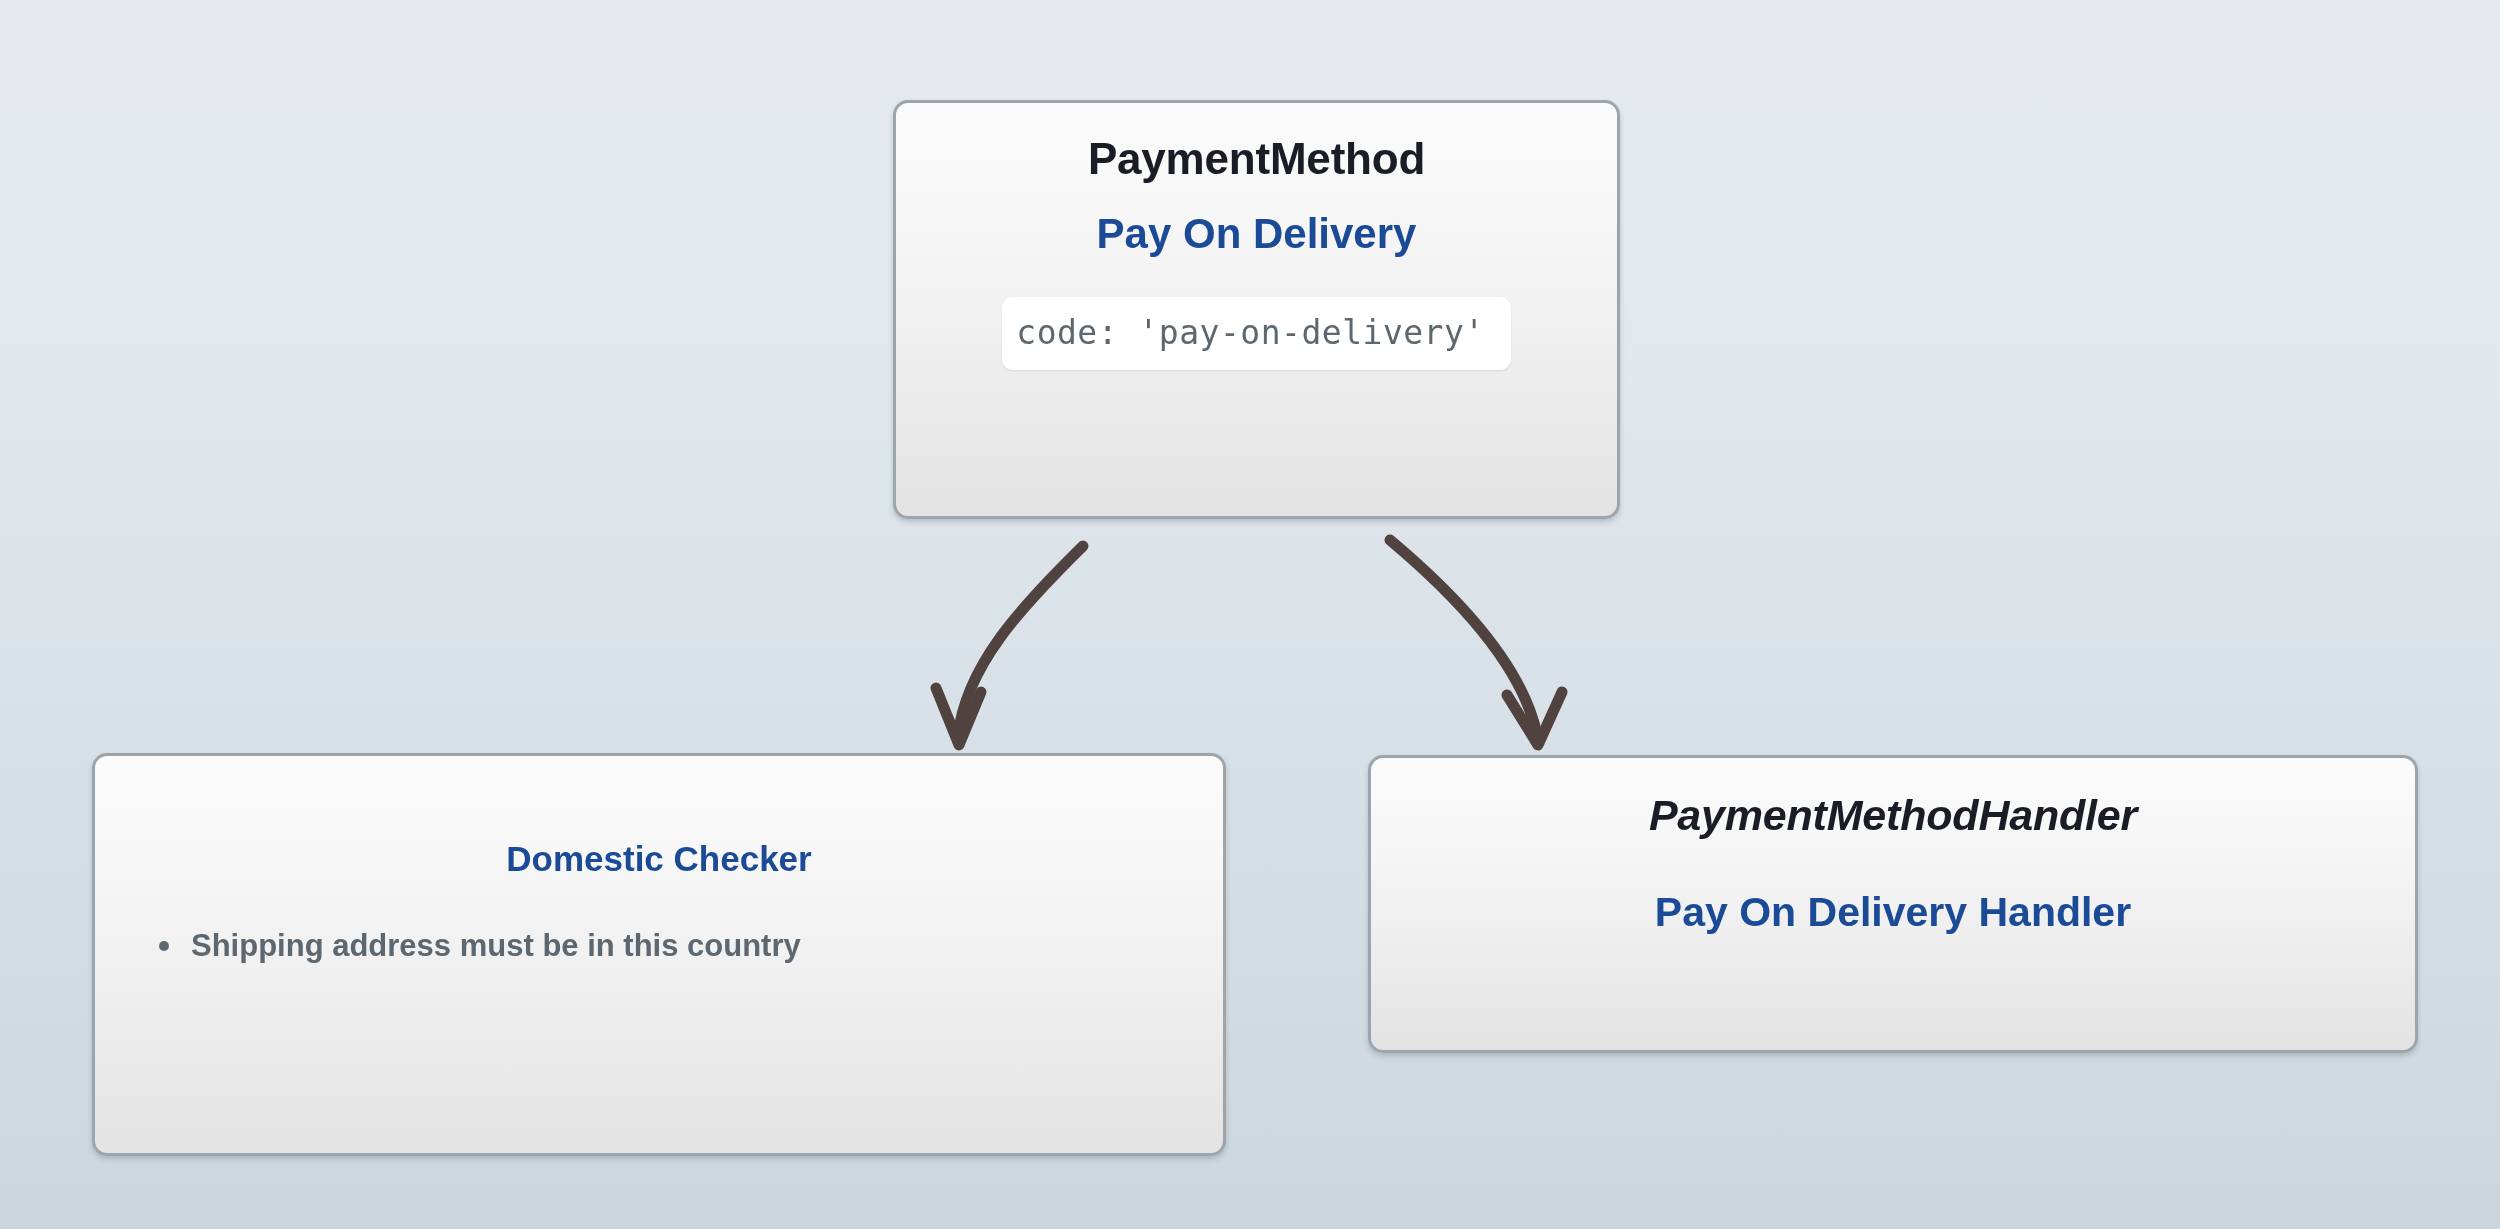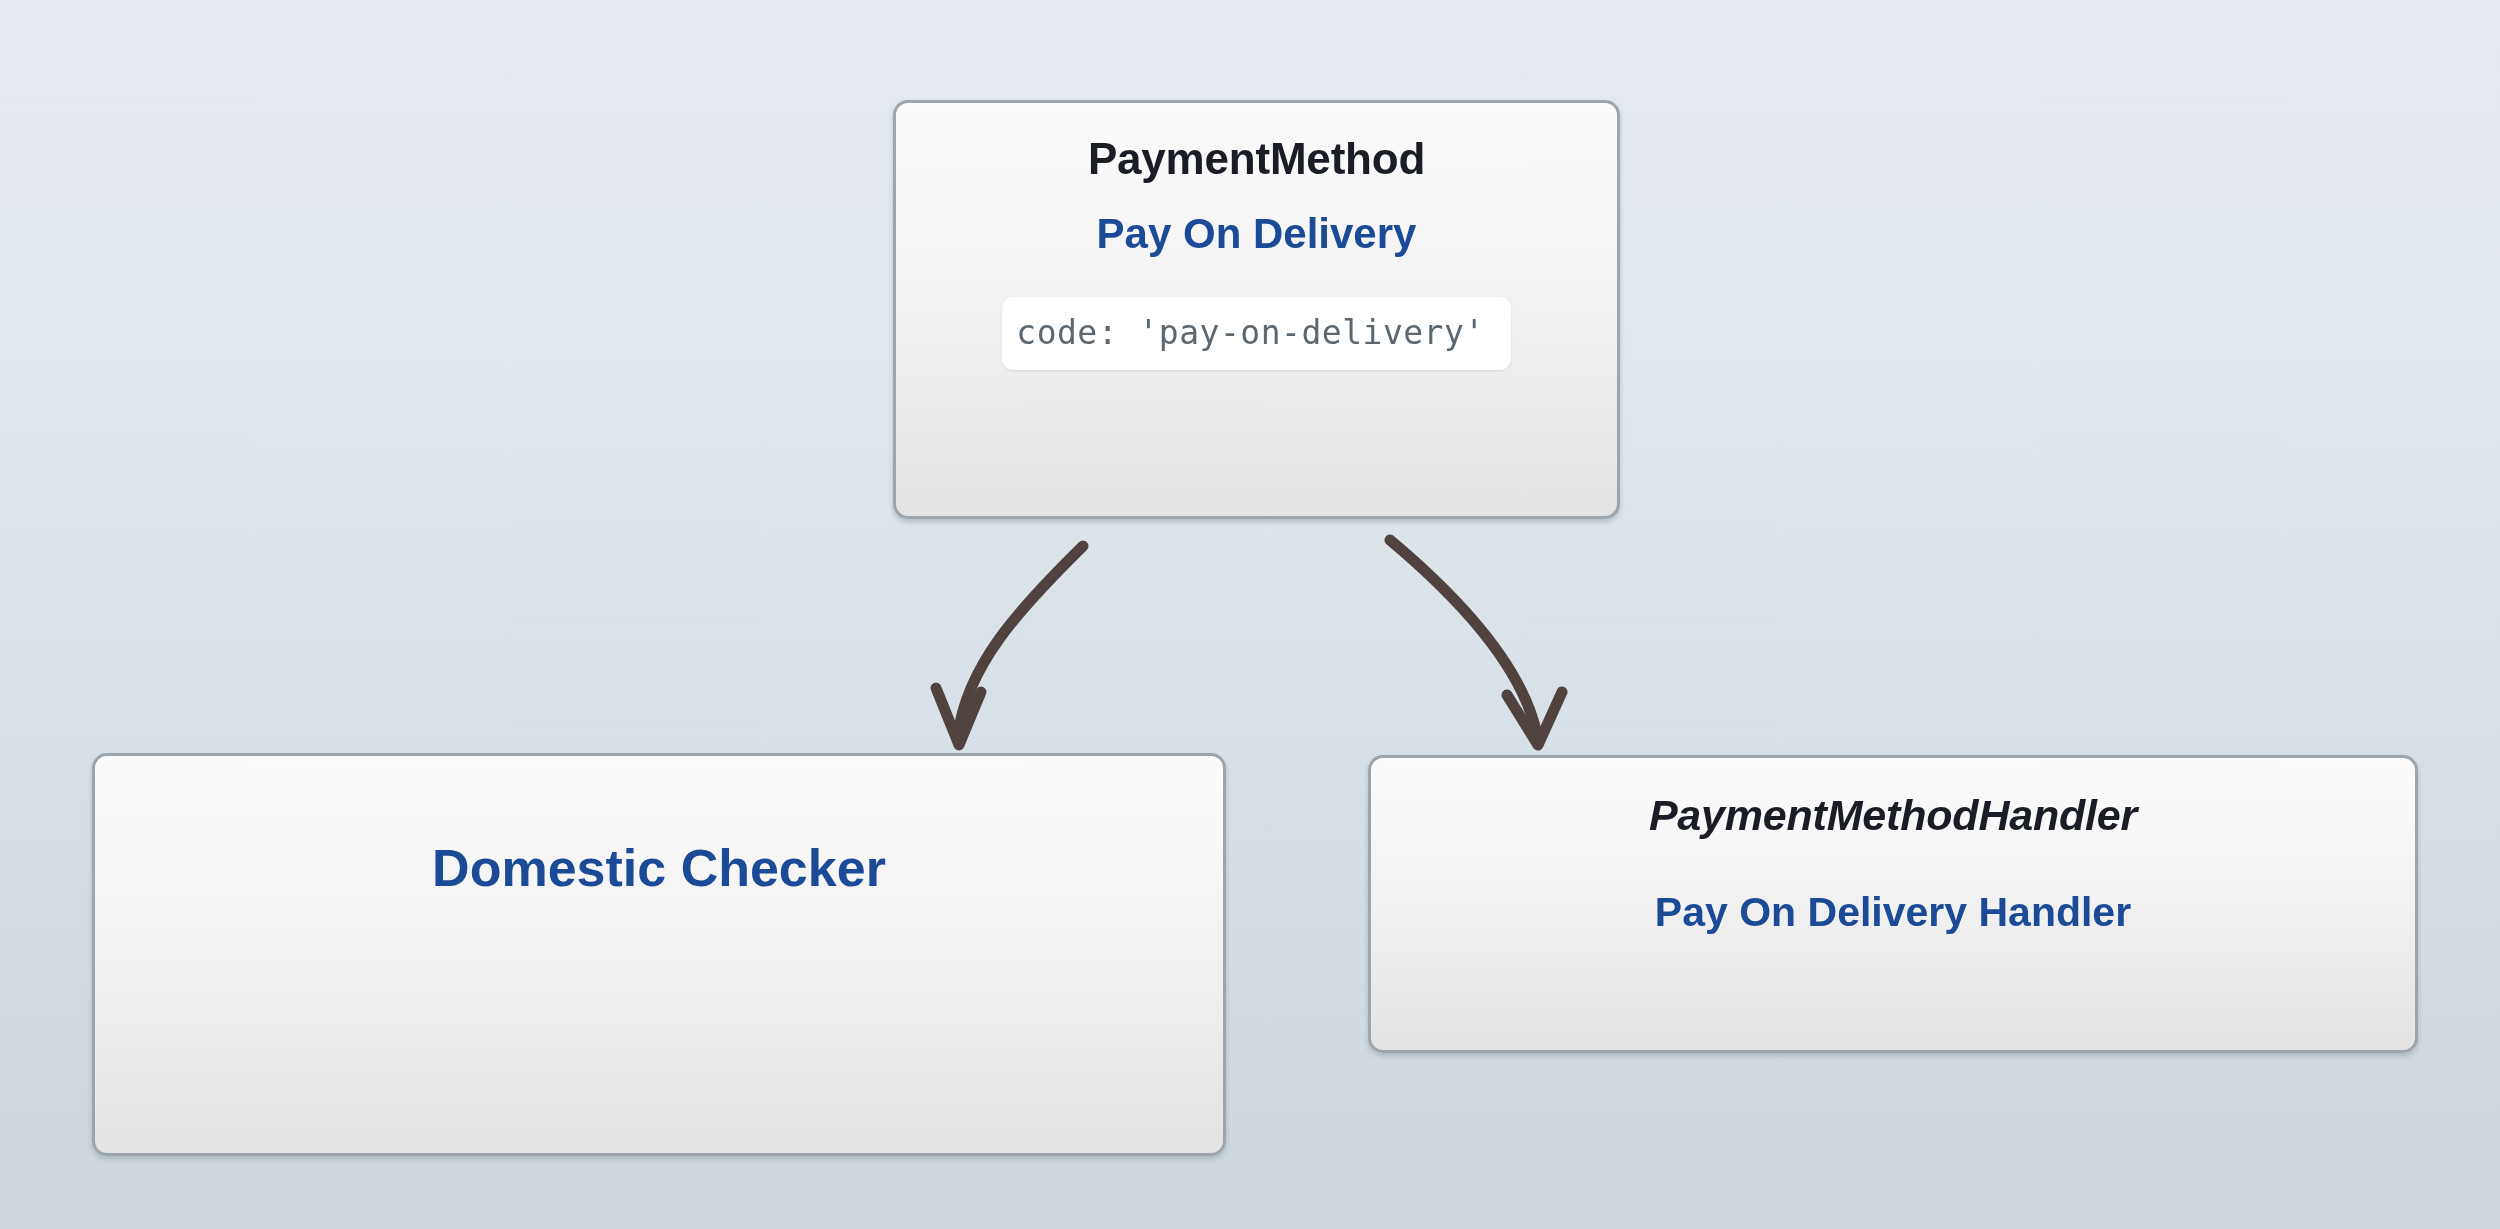--- a/index.html
+++ b/index.html
@@ -83,21 +83,21 @@
   .label-name {
     font-size: 42px;
     font-weight: bold;
     color: #1b4a96;
     text-align: center;
     white-space: nowrap;
     line-height: 1.1;
   }
 
   #node-root .label-name { margin-top: 28px; }
-  #node-checker .label-name { margin-top: 52px; font-size: 52px; }
+  #node-checker .label-name { margin-top: 52px; font-size: 35px; }
   #node-handler .label-name { margin-top: 52px; font-size: 41px; }
 
   .code-chip {
     margin-top: 40px;
     background: #ffffff;
     border-radius: 11px;
     padding: 16px 26px 18px 14px;
     font-family: "DejaVu Sans Mono", "Liberation Mono", monospace;
     font-size: 33px;
     color: #5c6770;
@@ -156,20 +156,26 @@
   </svg>
 
   <div class="node" id="node-root">
     <div class="class-name">PaymentMethod</div>
     <div class="label-name">Pay On Delivery</div>
     <div class="code-chip">code: 'pay-on-delivery'</div>
   </div>
 
   <div class="node" id="node-checker">
     <div class="label-name">Domestic Checker</div>
+    <ul class="rules">
+      <li>
+        <span class="bullet-dot"></span>
+        <span>Shipping address must be in this country</span>
+      </li>
+    </ul>
   </div>
 
   <div class="node" id="node-handler">
     <div class="class-name">PaymentMethodHandler</div>
     <div class="label-name">Pay On Delivery Handler</div>
   </div>
 
 </div>
 
 </body></html>

